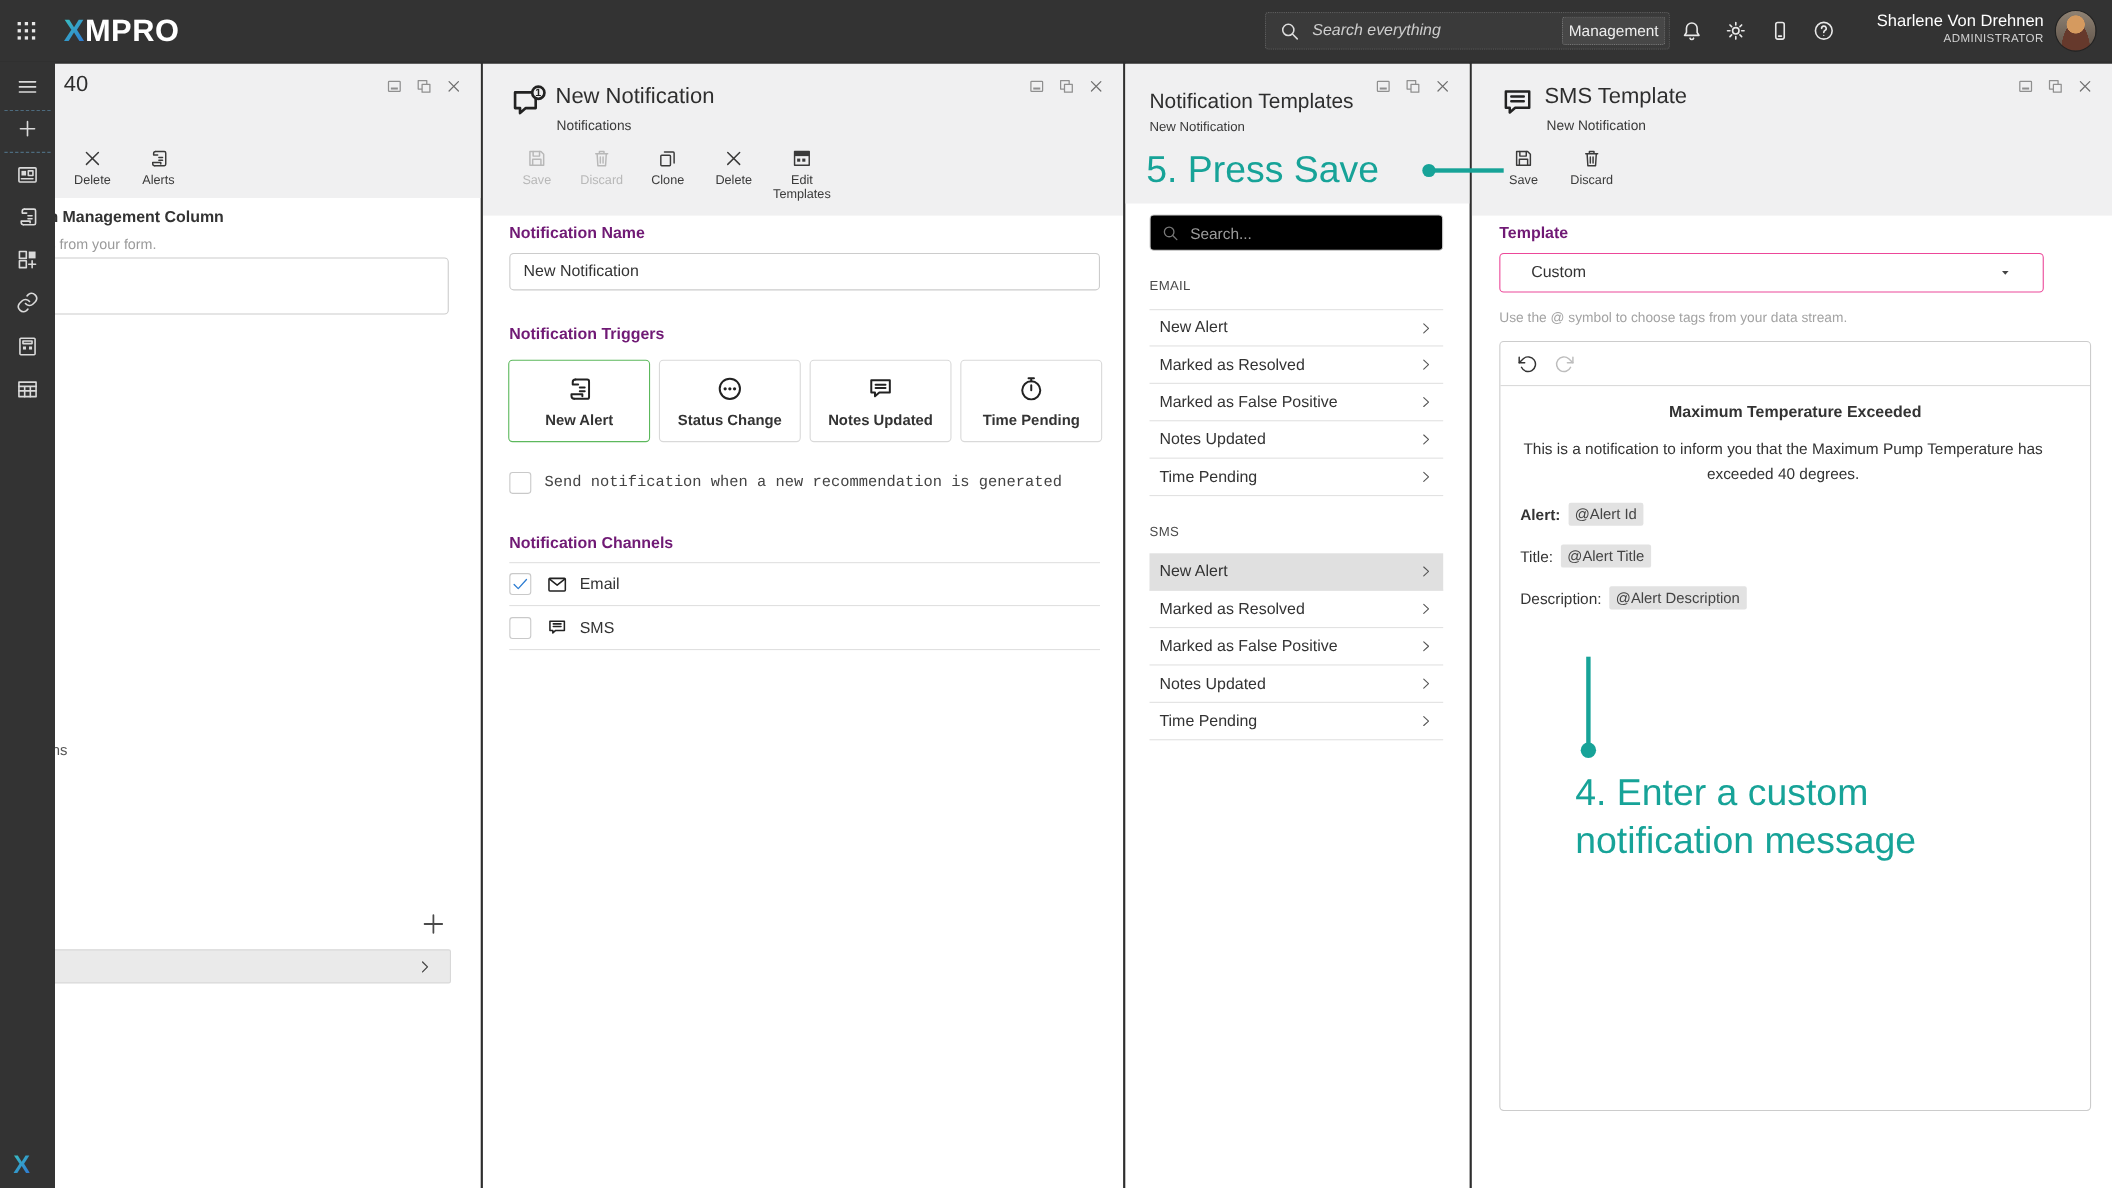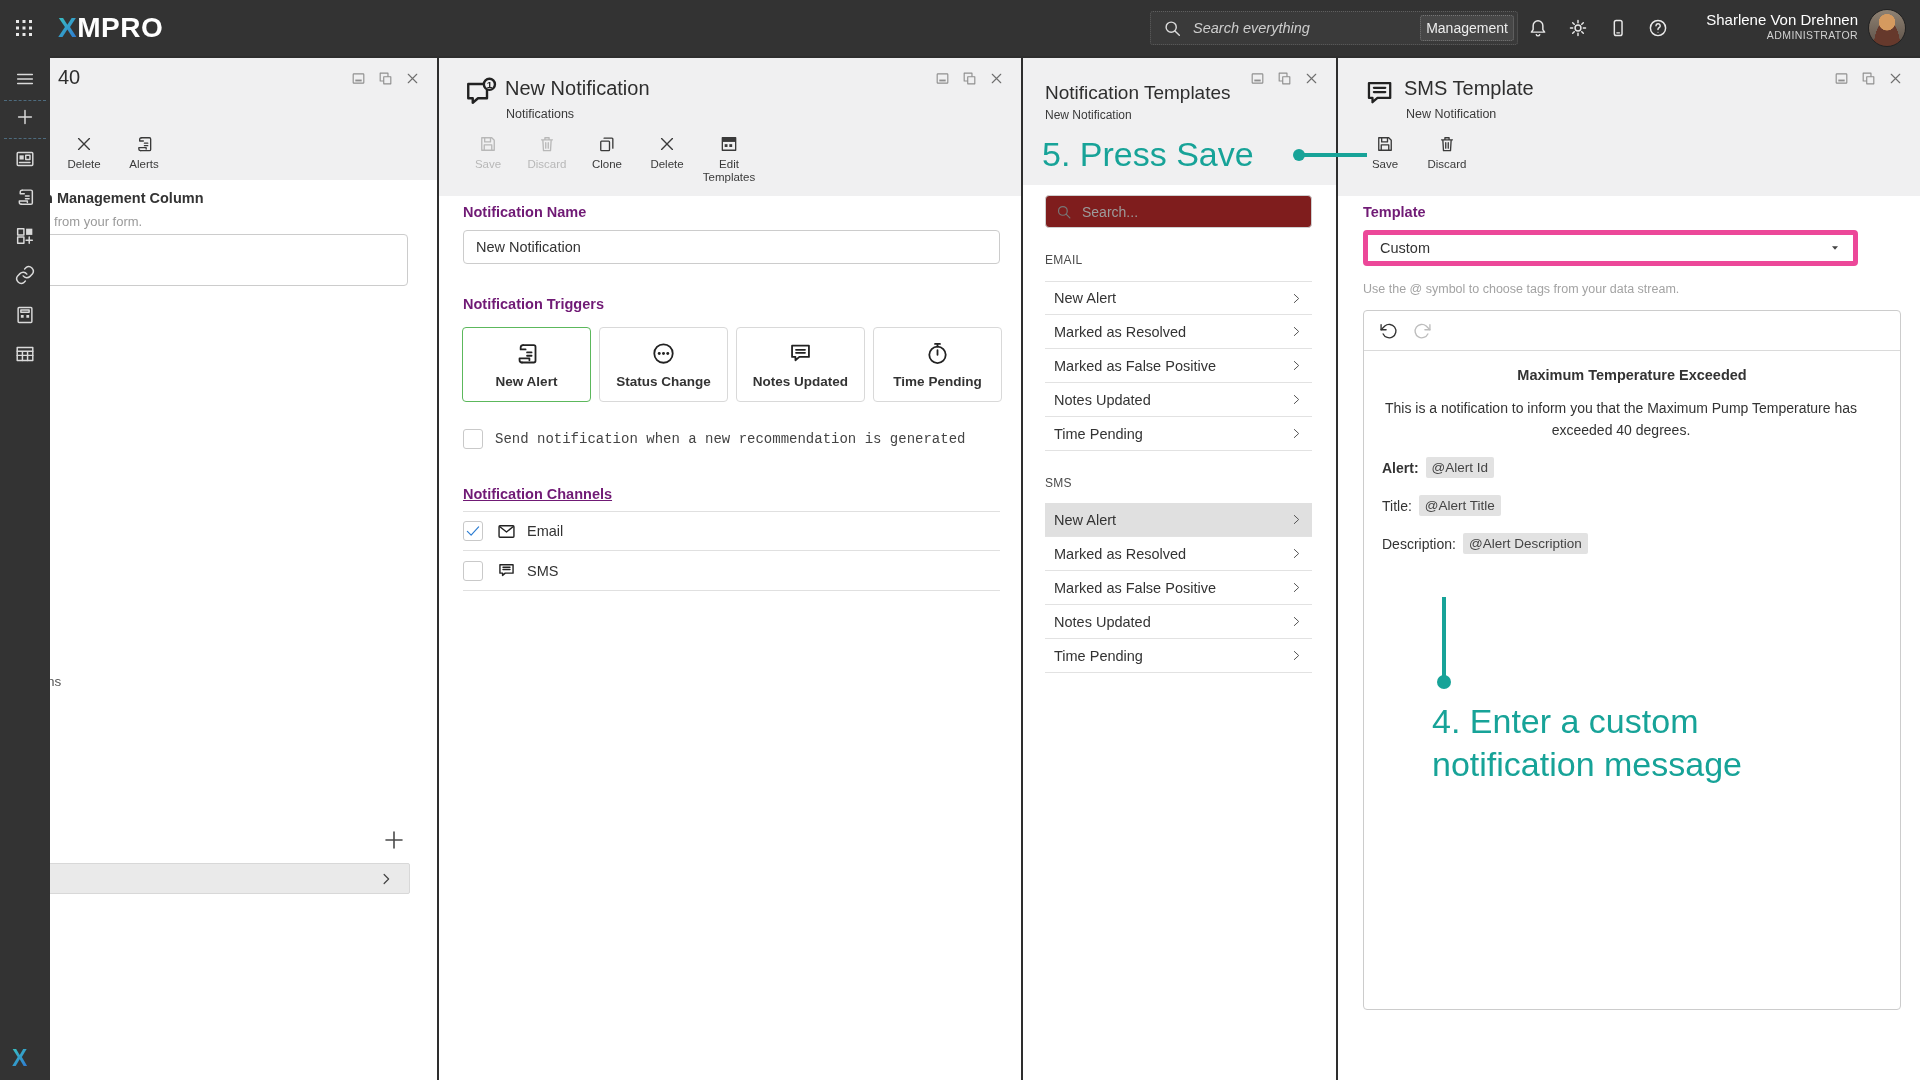--- a/index.html
+++ b/index.html
@@ -78,34 +78,34 @@
   .reco-label { font-size:14px; color:#444;font-family:Liberation Mono, monospace; }
 
   .chan-row { position:absolute; left:24px; width:537px; height:40px; display:flex; align-items:center;
     border-bottom:1px solid #e0e0e0; }
   .chan-row.first { border-top:1px solid #e0e0e0; }
   .chan-row svg.chicon { width:21px; height:21px; color:#222; margin:0 10px 0 13px; }
   .chan-label { font-size:14.5px; color:#333; }
 
   
   .search-sm { position:absolute; left:22px; top:137px; width:267px; height:33px; border:1px solid #cfcfcf; border-radius:4px;
-    background:#7f1d1d;padding-left:20px; }
+    background:#000000;padding-left:20px; }
   .search-sm svg { position:absolute; left:9px; top:7px; width:18px; height:18px; color:#777; }
   .search-sm .ph { position:absolute; left:36px; top:8px; font-size:14px; color:#9c9c9c; }
   .sect-label { position:absolute; left:22px; font-size:12px; color:#4a4a4a; letter-spacing:0.3px; }
   .tpl-row { position:absolute; left:22px; width:267px; height:34px; display:flex; align-items:center;
     border-bottom:1px solid #e2e2e2; cursor:pointer; padding:0 8px 0 9px; }
   .tpl-row.first { border-top:1px solid #e2e2e2; }
   .tpl-row.hl { background:#e0e0e0; }
   .tpl-row .lbl { font-size:14.5px; color:#333; }
   .tpl-row svg { width:15px; height:15px; color:#555; margin-left:auto; }
 
   
-  .dropdown { position:absolute; left:25px; top:172px; width:495px; height:36px; border:5px solid #ec4899; border-radius:4px;
-    background:#fff; display:flex; align-items:center; padding:0 12px; font-size:14.5px; color:#333; cursor:pointer; }
+  .dropdown { position:absolute; left:25px; top:172px; width:495px; height:36px; border:1px solid #ec4899; border-radius:4px;
+    background:#fff; display:flex; align-items:center; padding:0 28px; font-size:14.5px; color:#333; cursor:pointer; }
   .dropdown svg { margin-left:auto; width:12px; height:12px; color:#444; }
   .hint { position:absolute; left:25px; top:224px; font-size:12.5px; color:#a3a3a3; }
   .editor { position:absolute; left:25px; top:252px; width:538px; height:700px; border:1px solid #cccccc; border-radius:4px; background:#fff;text-align:center; }
   .ed-toolbar { height:40px; border-bottom:1px solid #dadada; position:relative; }
   .ed-toolbar svg { position:absolute; top:10px; width:20px; height:20px; cursor:pointer; }
   .ed-undo { left:15px; color:#333; }
   .ed-redo { left:48px; color:#bdbdbd; }
   .ed-content { padding:16px 18px; font-size:14px; color:#333; }
   .ed-heading { font-weight:bold; font-size:14.5px; margin-bottom:14px; }
   .ed-body { width:478px; line-height:22px; margin-bottom:16px; }
@@ -392,21 +392,21 @@
         <path d="M9.8 3.5h4.4M12 3.5v2.4M12 13.2V9"></path>
     </svg>
     <div class="trigger-label">Time Pending</div>
   </div>
 
   <div class="reco-row">
     <div class="checkbox"></div>
     <div class="reco-label">Send notification when a new recommendation is generated</div>
   </div>
 
-  <div class="fld-label" style="left:24px; top:428px;text-decoration:underline;">Notification Channels</div>
+  <div class="fld-label" style="left:24px; top:428px;">Notification Channels</div>
 
   <div class="chan-row first" style="top:453px;">
     <div class="checkbox">
       <svg class="ic" viewBox="0 0 24 24" style="width:18px;height:18px;color:#2D7DD2" stroke-width="2.6">
           <path d="M4.5 12.5l5 5 10-11"></path>
         </svg>
     </div>
     <svg class="ic chicon" viewBox="0 0 24 24" stroke-width="1.5">
       <rect x="3.5" y="5.5" width="17" height="13" rx="1"></rect>
         <path d="M4.5 6.5l7.5 6 7.5-6"></path>

